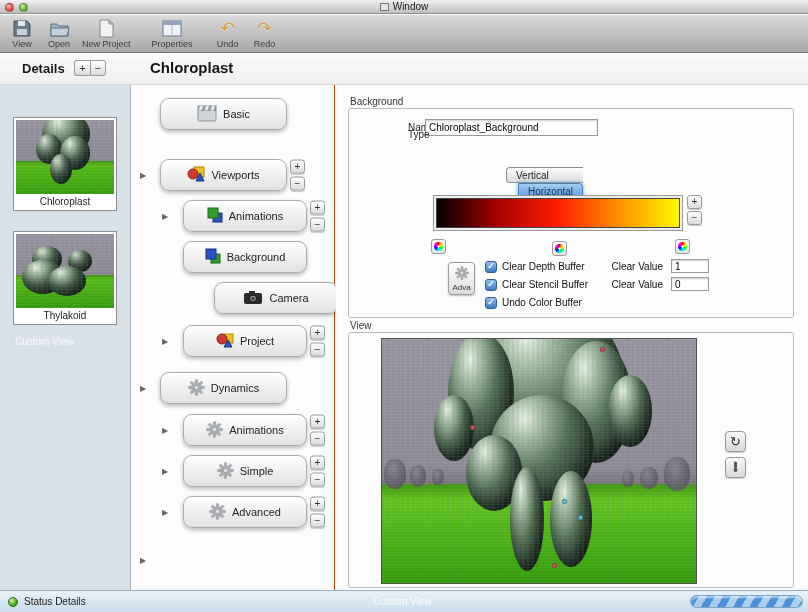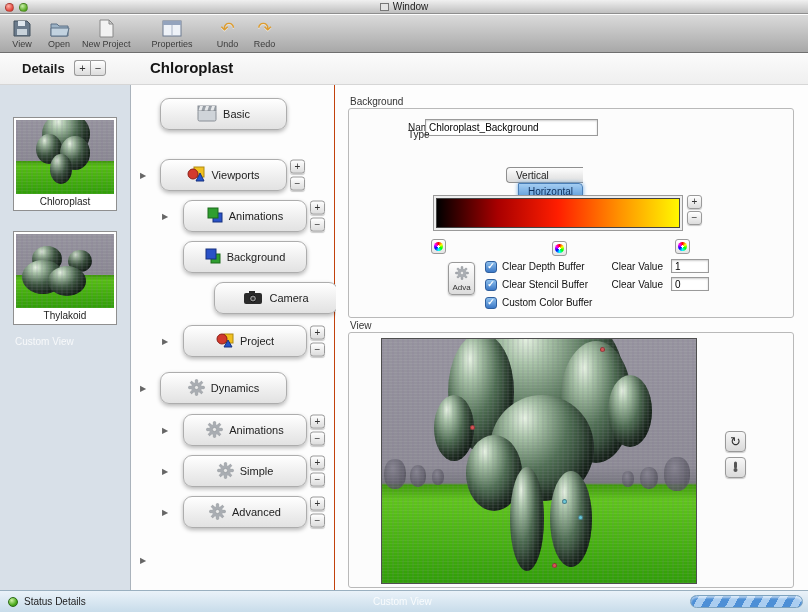--- a/index.html
+++ b/index.html
@@ -497,21 +497,21 @@
     <div class="chk-row" style="left:136px;top:169px;">
       <span class="chk-box">
           <span>✓</span>
         </span>
       <span class="chk-label">Clear Stencil Buffer</span>
     </div>
     <div class="chk-row" style="left:136px;top:187px;">
       <span class="chk-box">
           <span>✓</span>
         </span>
-      <span class="chk-label">Custom Color Buffer</span>
+      <span class="chk-label">Undo Color Buffer</span>
     </div>
 
     <div class="cv-label" style="left:258px;top:152px;">Clear Value</div>
     <input class="text-input cv-input" style="left: 322px; top: 150px;" value="1">
     <div class="cv-label" style="left:258px;top:170px;">Clear Value</div>
     <input class="text-input cv-input" style="left: 322px; top: 168px;" value="0">
   </div>
 
   <div class="group-label lbl-view">View</div>
   <div class="groupbox gb-view">

